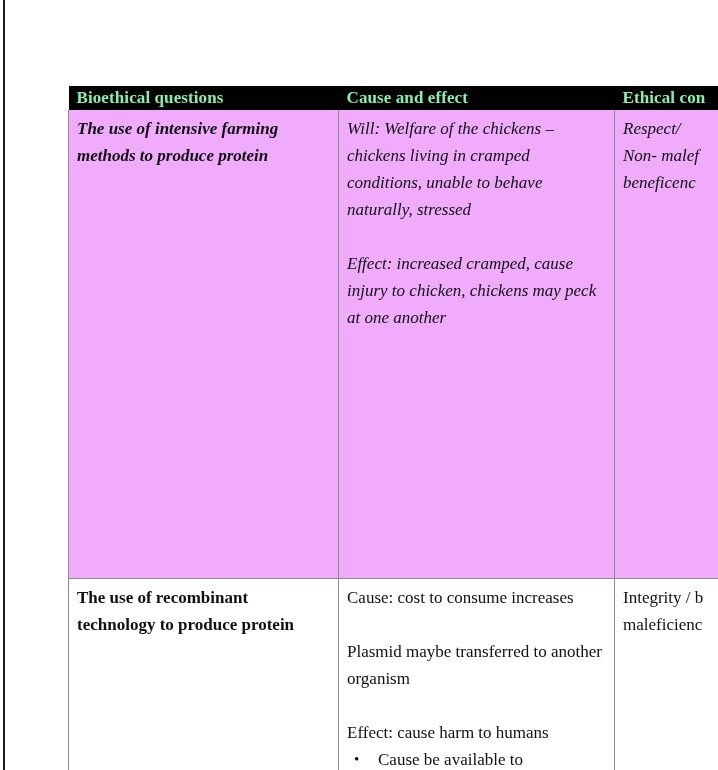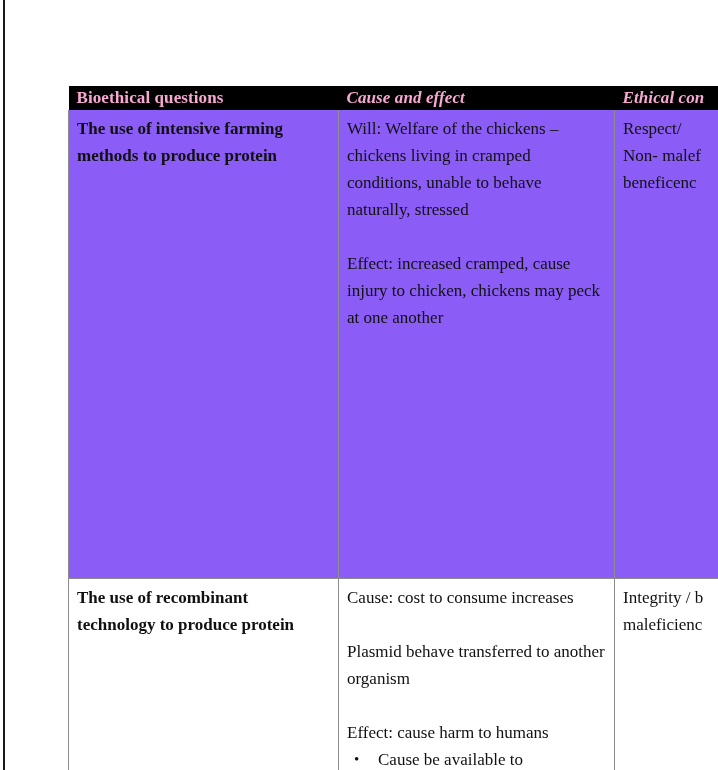--- a/index.html
+++ b/index.html
@@ -44,51 +44,51 @@
     table-layout: fixed;
   }
 
   #bioethics-table col.c1 { width: 270px; }
   #bioethics-table col.c2 { width: 276px; }
   #bioethics-table col.c3 { width: 294px; }
 
   
   thead th {
     background: #000000;
-    color: #f9a8d4;
+    color: #86efac;
     font-weight: bold;
     font-size: 17px;
     line-height: 24px;
     height: 24px;
     text-align: left;
     padding: 0 0 0 8px;
     vertical-align: middle;
     border: none;
     white-space: nowrap;
     letter-spacing: 0.1px;
   }
   thead th.col-sep {
     box-shadow: inset 1px 0 0 #000000;
-    font-style: italic;
   }
 
   
   tbody td {
     vertical-align: top;
     font-size: 17px;
     line-height: 27px;
     color: #101010;
     padding: 5px 9px 8px 8px;
     border-left: 1px solid #8d8d8d;
     border-right: 1px solid #8d8d8d;
     border-bottom: 1px solid #8d8d8d;
   }
 
   tr.row-shaded td {
-    background: #8b5cf6;
+    background: #f0abfc;
+    font-style: italic;
   }
   tr.row-plain td {
     background: #ffffff;
   }
 
   td.bold-cell {
     font-weight: bold;
   }
 
   tbody tr.row-shaded td { height: 455px; }
@@ -163,21 +163,21 @@
 
       <tr class="row-plain">
 
         <td class="bold-cell">
           <p class="para">The use of recombinant technology to produce protein</p>
         </td>
 
         <td>
           <p class="para">Cause: cost to consume increases</p>
           <div class="spacer"></div>
-          <p class="para">Plasmid behave transferred to another organism</p>
+          <p class="para">Plasmid maybe transferred to another organism</p>
           <div class="spacer"></div>
           <p class="para">Effect: cause harm to humans</p>
           <ul class="bullets">
             <li>
               <span class="dot">•</span>
               <span>Cause be available to</span>
             </li>
           </ul>
         </td>
 

